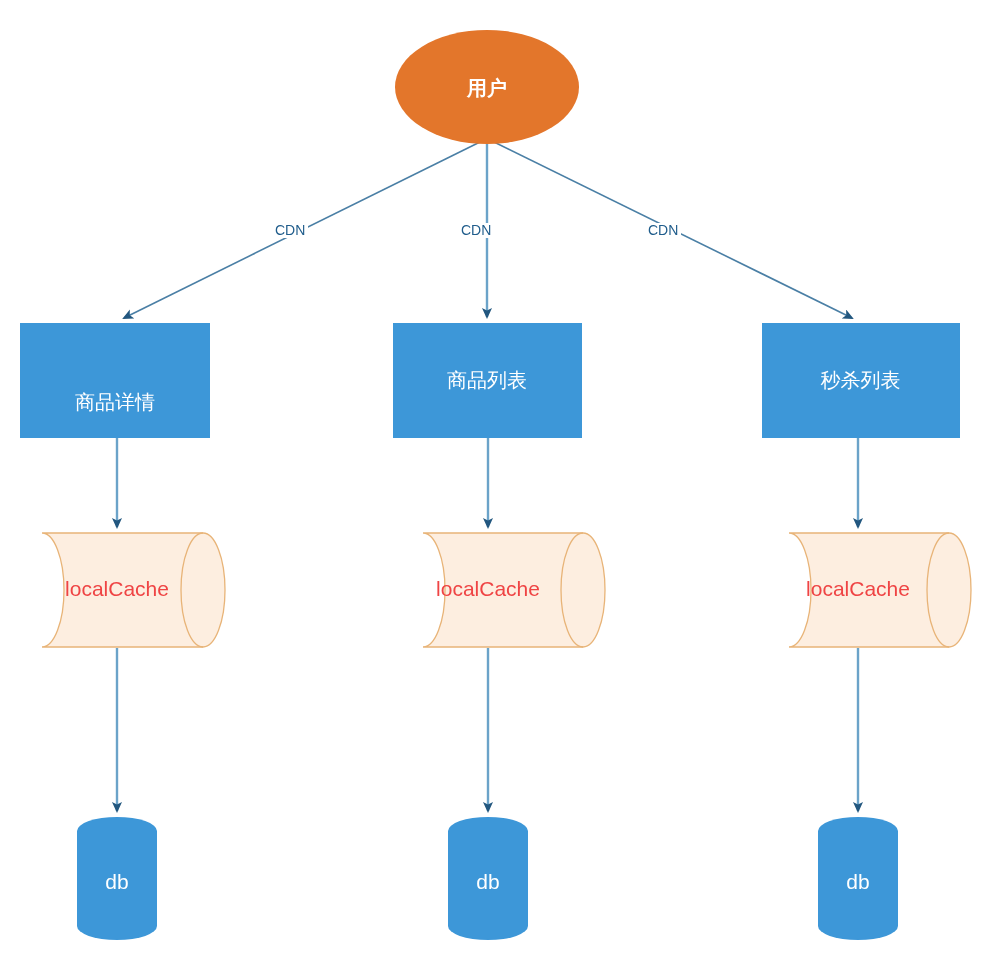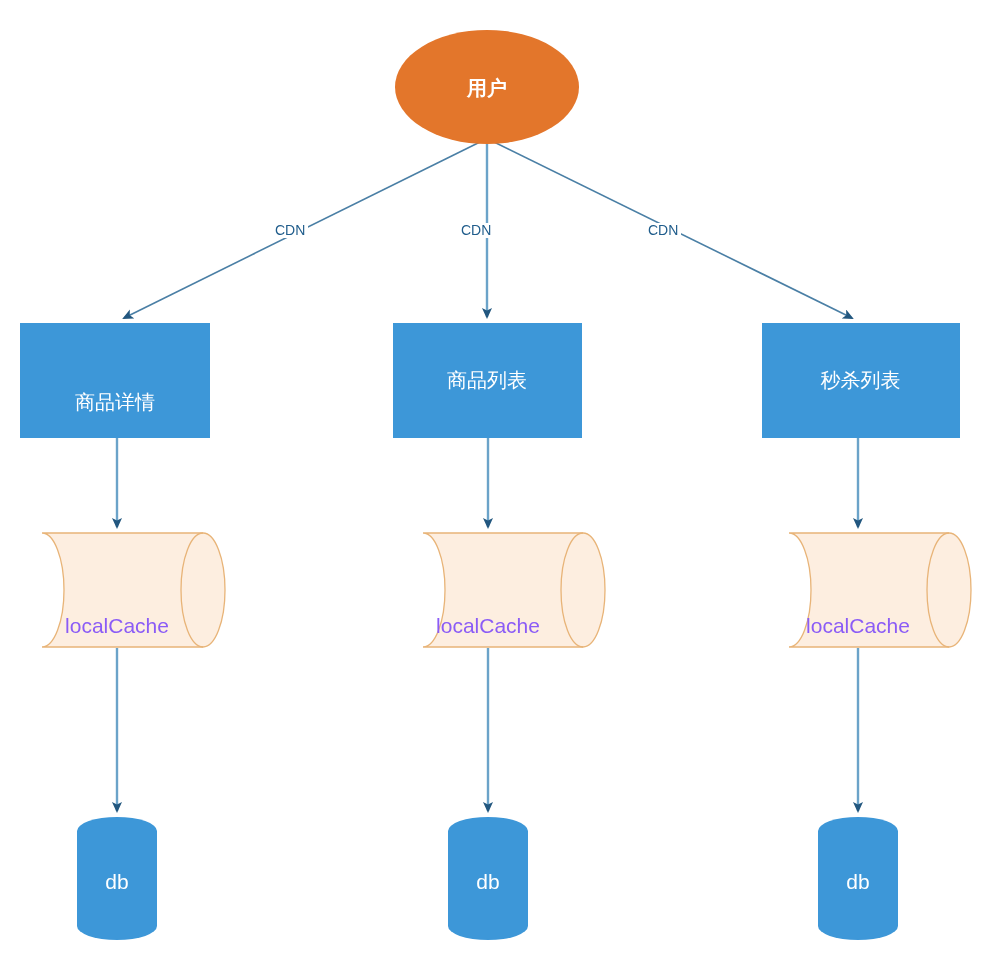--- a/index.html
+++ b/index.html
@@ -34,22 +34,21 @@
   .label-user {
     font-size: 20px;
     color: #ffffff;
   }
   .label-box {
     font-size: 20px;
     color: #ffffff;
   }
   .label-cache {
     font-size: 21px;
-    color: #8b5cf6;
-    margin-top: 37px;
+    color: #ef4444;
   }
   .label-db {
     font-size: 21px;
     color: #ffffff;
   }
   .edge-label {
     position: absolute;
     font-size: 14px;
     color: #1f5c8b;
     background: #ffffff;

